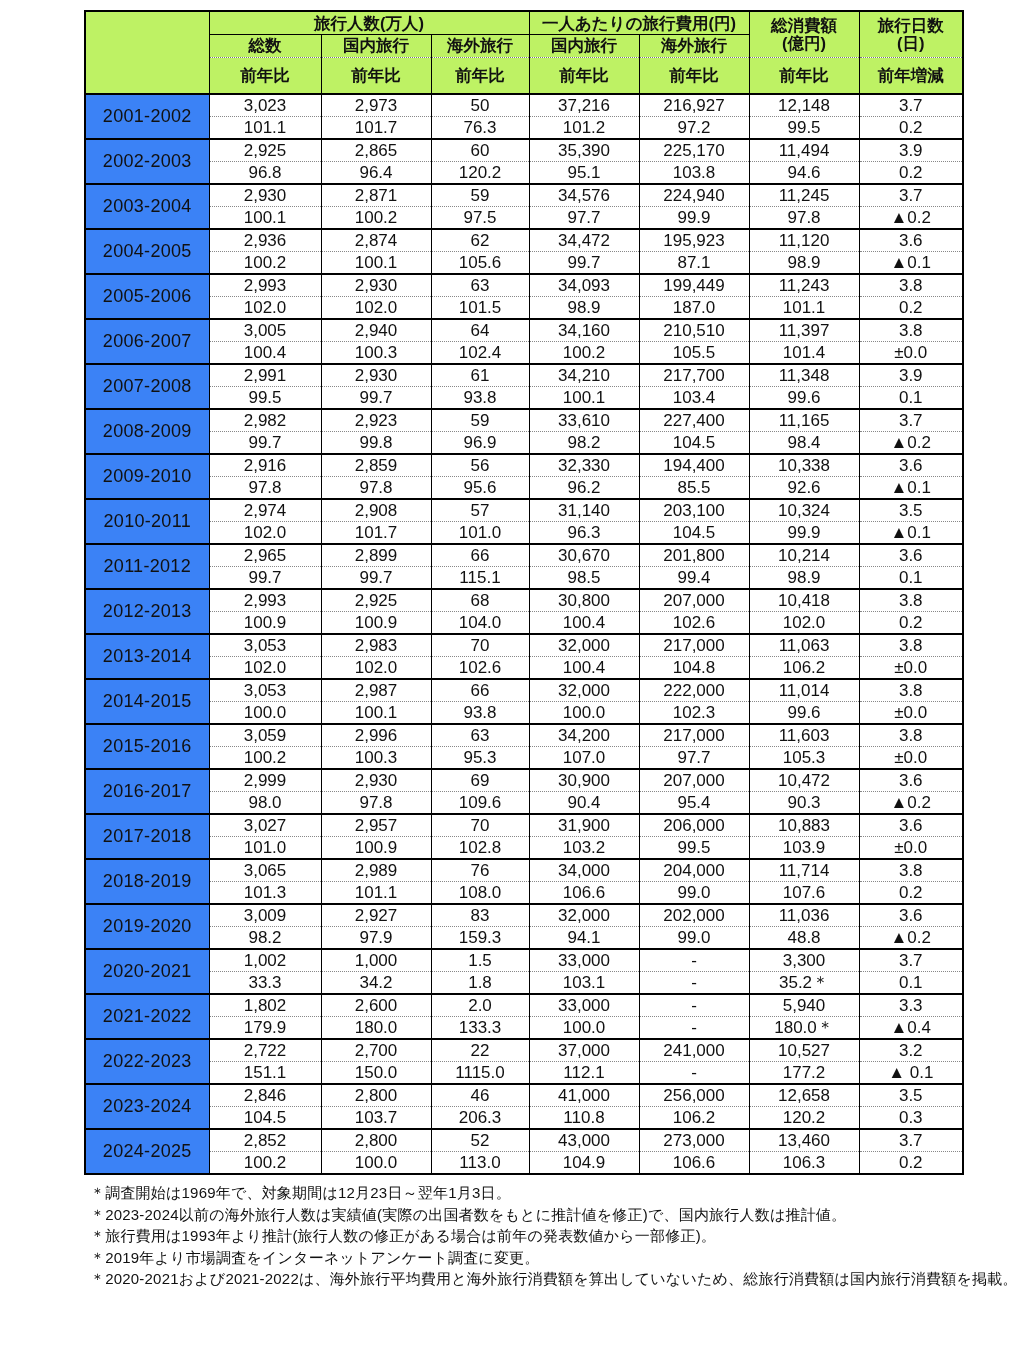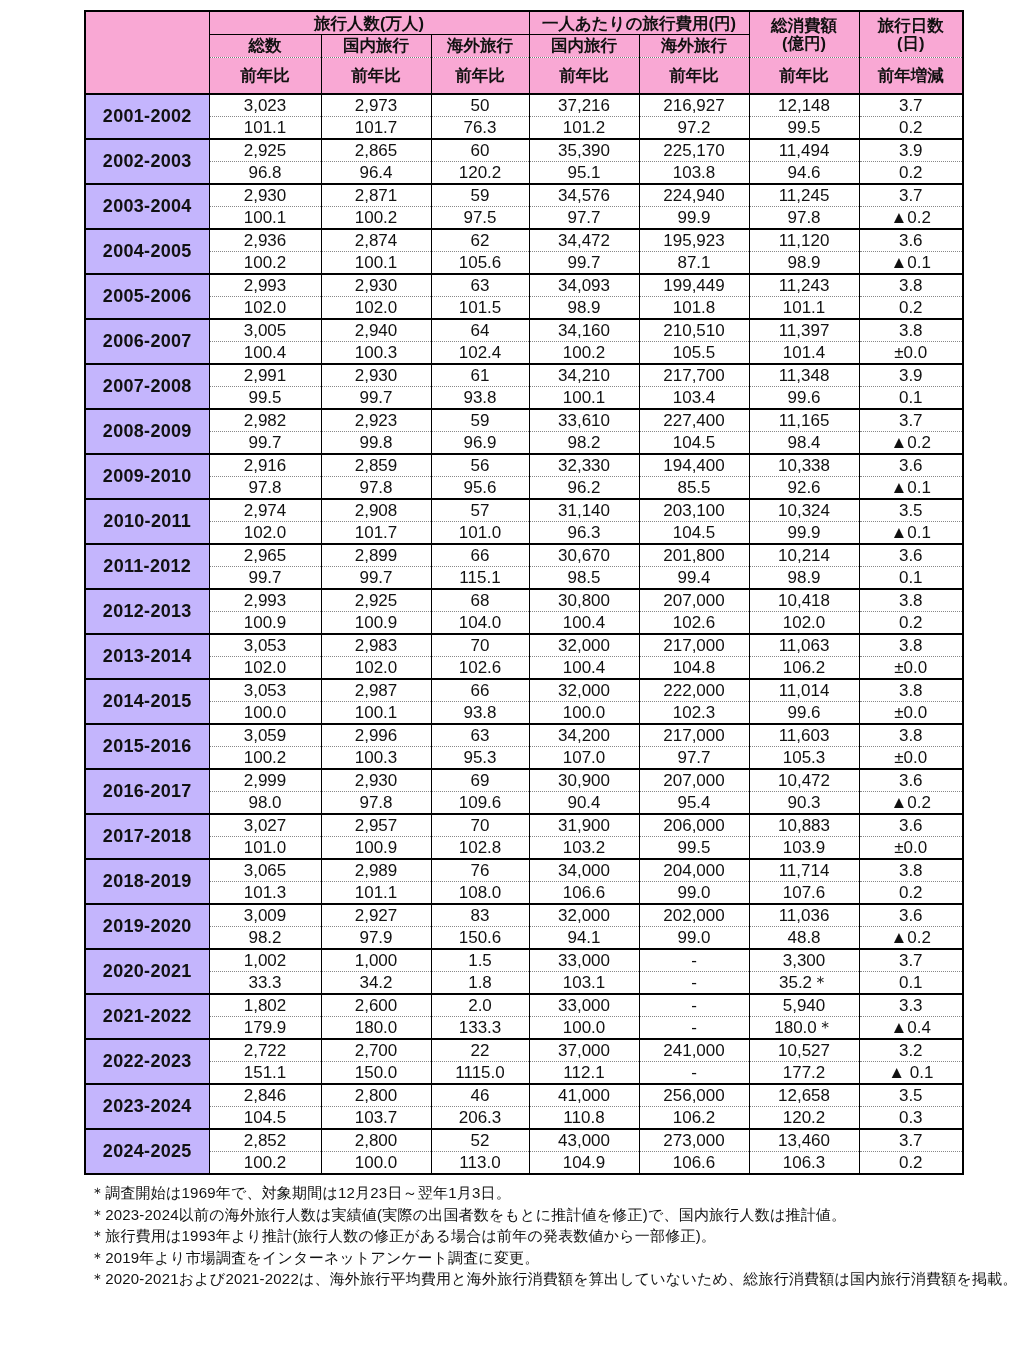--- a/index.html
+++ b/index.html
@@ -26,36 +26,36 @@
   table.stats th, table.stats td {
     border-left: 1px solid #000;
     border-right: 1px solid #000;
     text-align: center;
     vertical-align: middle;
     overflow: hidden;
     white-space: nowrap;
   }
   
   thead th {
-    background: #f9a8d4;
+    background: #bef264;
     font-weight: bold;
     font-size: 16.5px;
     height: 23px;
     line-height: 1.1;
   }
   thead th.corner { border-bottom: 2px solid #000; }
   thead th.group { border-bottom: 1px solid #000; }
   thead th.twoline { border-bottom: 1px dotted #777; padding: 1px 16px; }
   thead tr.subhead th { border-bottom: 1px dotted #777; }
   thead tr.yoy th { border-bottom: 2px solid #000; height: 37px; }
   
   tbody th.year {
-    font-weight: bold;
+    font-weight: normal;
     font-size: 18px;
-    background: #c4b5fd;
+    background: #3b82f6;
     border-bottom: 2px solid #000;
     letter-spacing: 0.3px;
   }
   tbody td {
     font-size: 17px;
     height: 21px;
     line-height: 21px;
     font-weight: normal;
   }
   tbody tr.val-row td { border-bottom: 1px dotted #888; }
@@ -200,21 +200,21 @@
           <td>34,093</td>
           <td>199,449</td>
           <td>11,243</td>
           <td>3.8</td>
         </tr>
         <tr class="ratio-row">
           <td>102.0</td>
           <td>102.0</td>
           <td>101.5</td>
           <td>98.9</td>
-          <td>101.8</td>
+          <td>187.0</td>
           <td>101.1</td>
           <td>0.2</td>
         </tr>
         <tr class="val-row">
           <th class="year" rowspan="2">2006-2007</th>
           <td>3,005</td>
           <td>2,940</td>
           <td>64</td>
           <td>34,160</td>
           <td>210,510</td>
@@ -464,21 +464,21 @@
           <td>2,927</td>
           <td>83</td>
           <td>32,000</td>
           <td>202,000</td>
           <td>11,036</td>
           <td>3.6</td>
         </tr>
         <tr class="ratio-row">
           <td>98.2</td>
           <td>97.9</td>
-          <td>150.6</td>
+          <td>159.3</td>
           <td>94.1</td>
           <td>99.0</td>
           <td>48.8</td>
           <td>▲0.2</td>
         </tr>
         <tr class="val-row">
           <th class="year" rowspan="2">2020-2021</th>
           <td>1,002</td>
           <td>1,000</td>
           <td>1.5</td>

